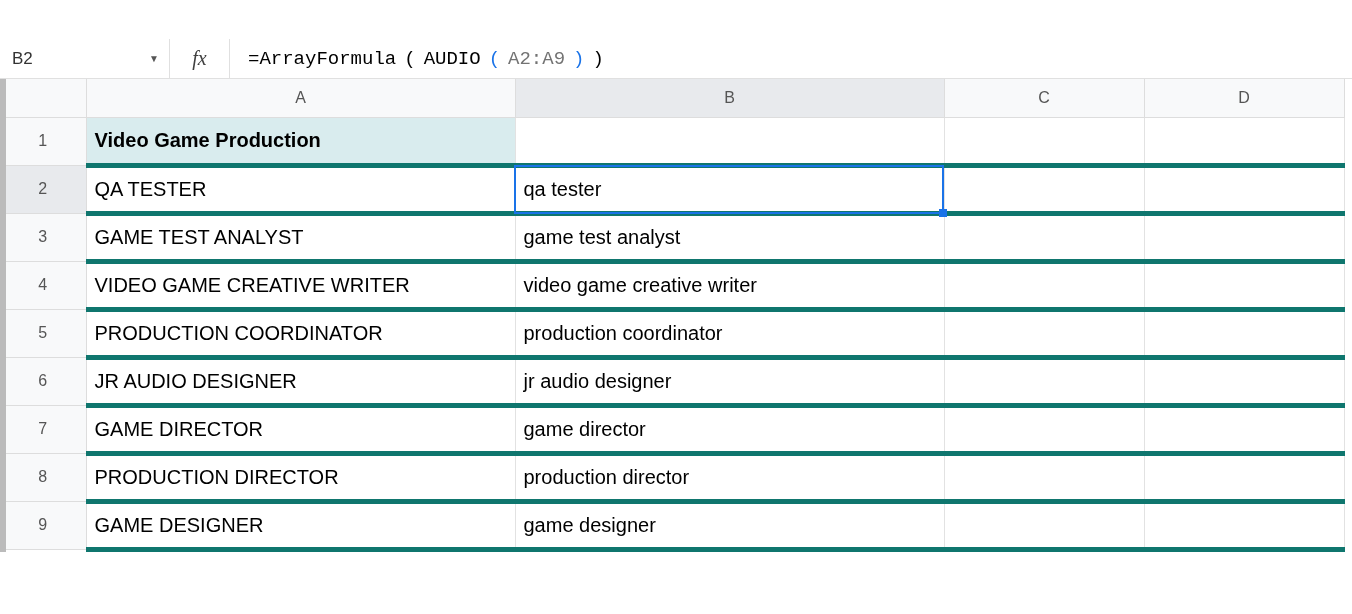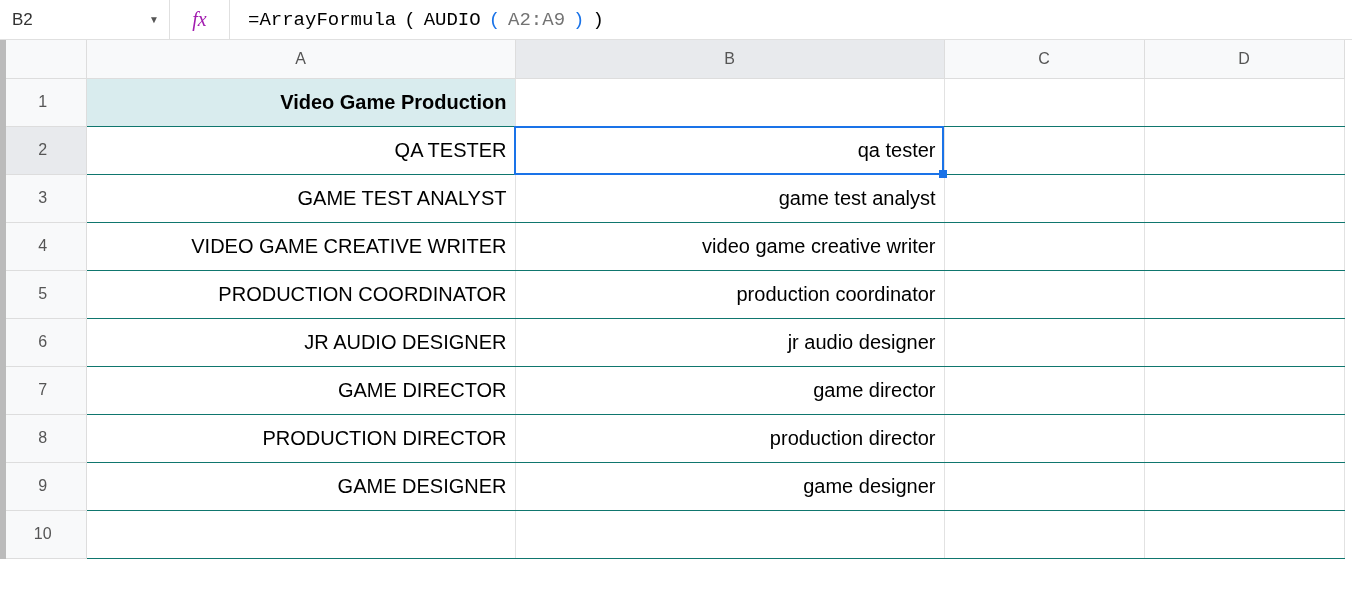--- a/index.html
+++ b/index.html
@@ -11,20 +11,21 @@
       font-family: Arial, sans-serif;
       background: #fff;
       overflow: hidden;
     }
     .formula-bar {
       display: flex;
       align-items: flex-start;
       height: 40px;
       border-bottom: 1px solid #e0e0e0;
       background: #fff;
+      margin-top: 39px;
     }
     .cell-name-box {
       width: 170px;
       height: 100%;
       display: flex;
       align-items: center;
       padding-left: 12px;
       font-size: 17px;
       color: #333;
       border-right: 1px solid #e0e0e0;
@@ -39,21 +40,21 @@
       font-size: 10px;
     }
     .fx-label {
       width: 60px;
       display: flex;
       align-items: center;
       justify-content: center;
       font-family: 'Times New Roman', serif;
       font-style: italic;
       font-size: 20px;
-      color: #a21caf;
+      color: #404040;
       border-right: 1px solid #e0e0e0;
       height: 100%;
     }
     .formula-input {
       flex: 1;
       padding-left: 18px;
       font-size: 19px;
       display: flex;
       align-items: center;
       height: 100%;
@@ -100,25 +101,25 @@
       border-bottom: 1px solid #ddd;
       text-align: center;
       font-size: 16px;
       color: #555;
       font-weight: normal;
     }
     .row-header.row-2 { background: #e8eaed; }
     .data-cell {
       height: 48px;
       border-right: 1px solid #e2e2e2;
-      border-bottom: 1px solid #0f766e;
+      border-bottom: 5px solid #0f766e;
       padding: 0 8px;
       font-size: 20px;
       color: #000;
-      text-align: right;
+      text-align: left;
       vertical-align: middle;
       white-space: nowrap;
       overflow: hidden;
       position: relative;
     }
     .header-cell-A1 {
       background: #d9ecee;
       font-weight: bold;
     }
     .selected-cell {
@@ -232,25 +233,18 @@
       <td class="data-cell"></td>
       <td class="data-cell"></td>
     </tr>
     <tr>
       <th class="row-header">9</th>
       <td class="data-cell">GAME DESIGNER</td>
       <td class="data-cell">game designer</td>
       <td class="data-cell"></td>
       <td class="data-cell"></td>
     </tr>
-    <tr>
-      <th class="row-header">10</th>
-      <td class="data-cell"></td>
-      <td class="data-cell"></td>
-      <td class="data-cell"></td>
-      <td class="data-cell"></td>
-    </tr>
   </tbody>
     </table>
   <div class="selected-cell" style="left:514px; top:86px; width:430px; height:49px;">
     <div class="selection-handle"></div>
   </div>
 </div>
 
 </body></html>

